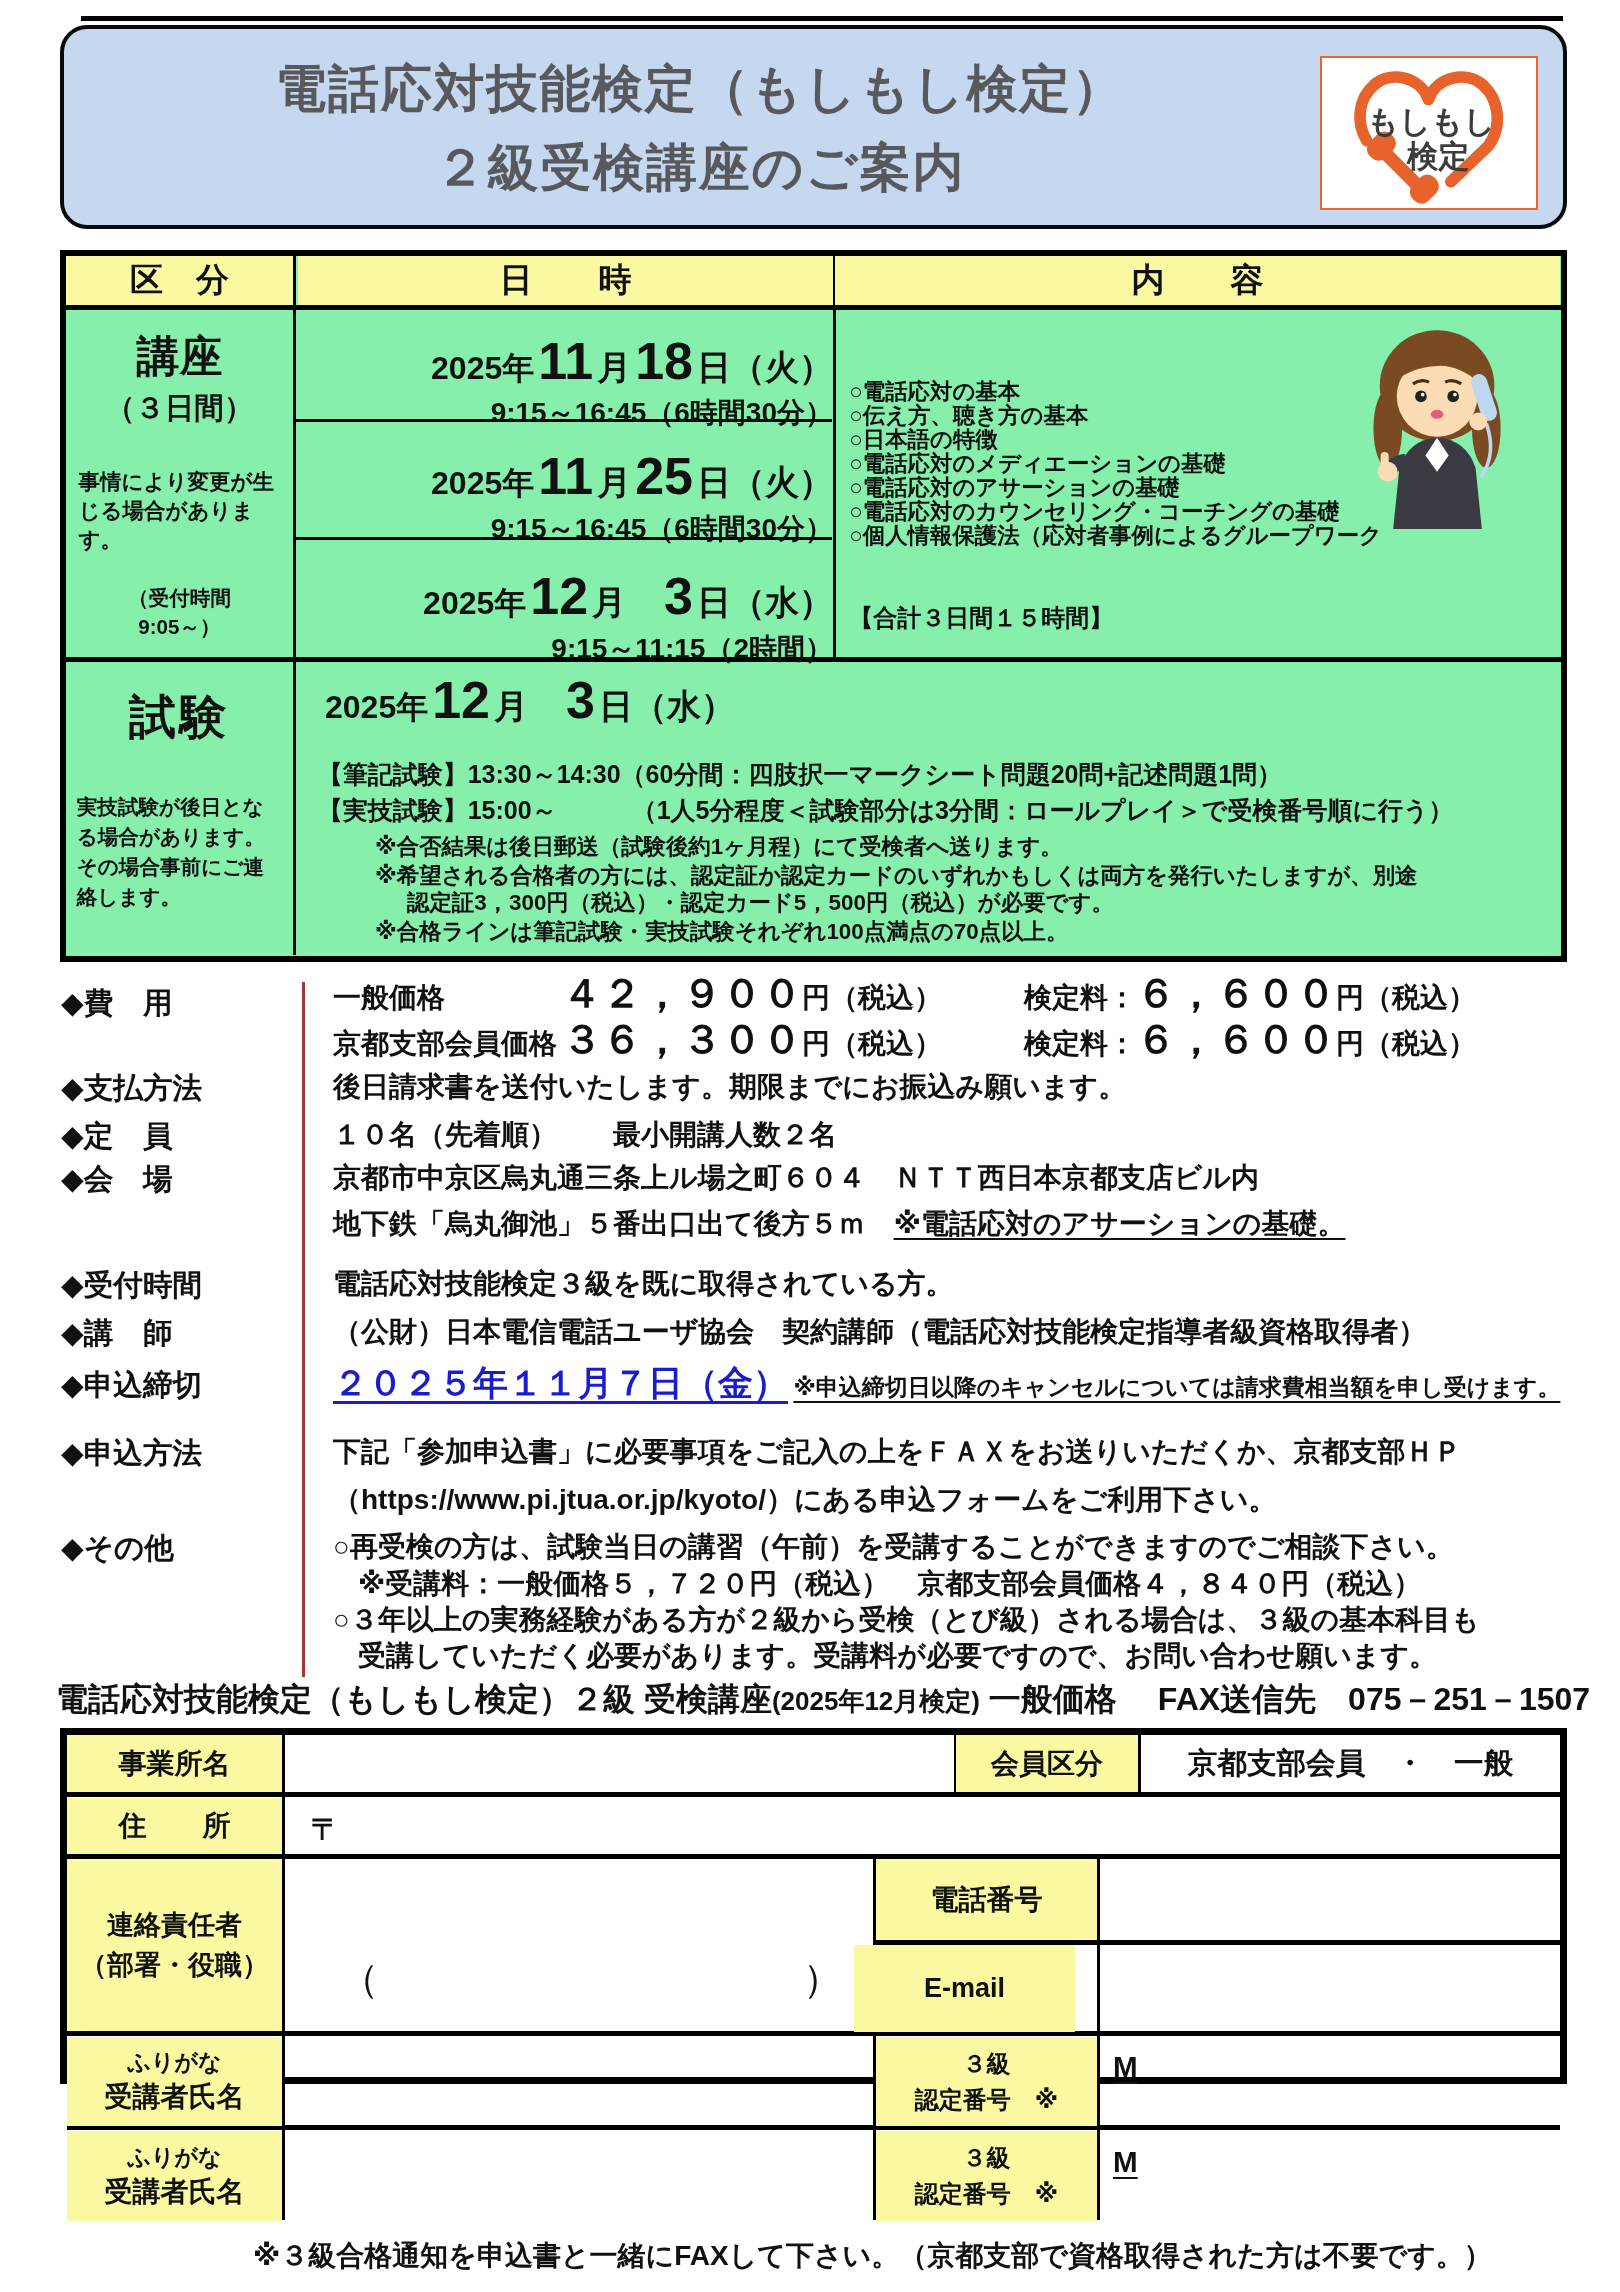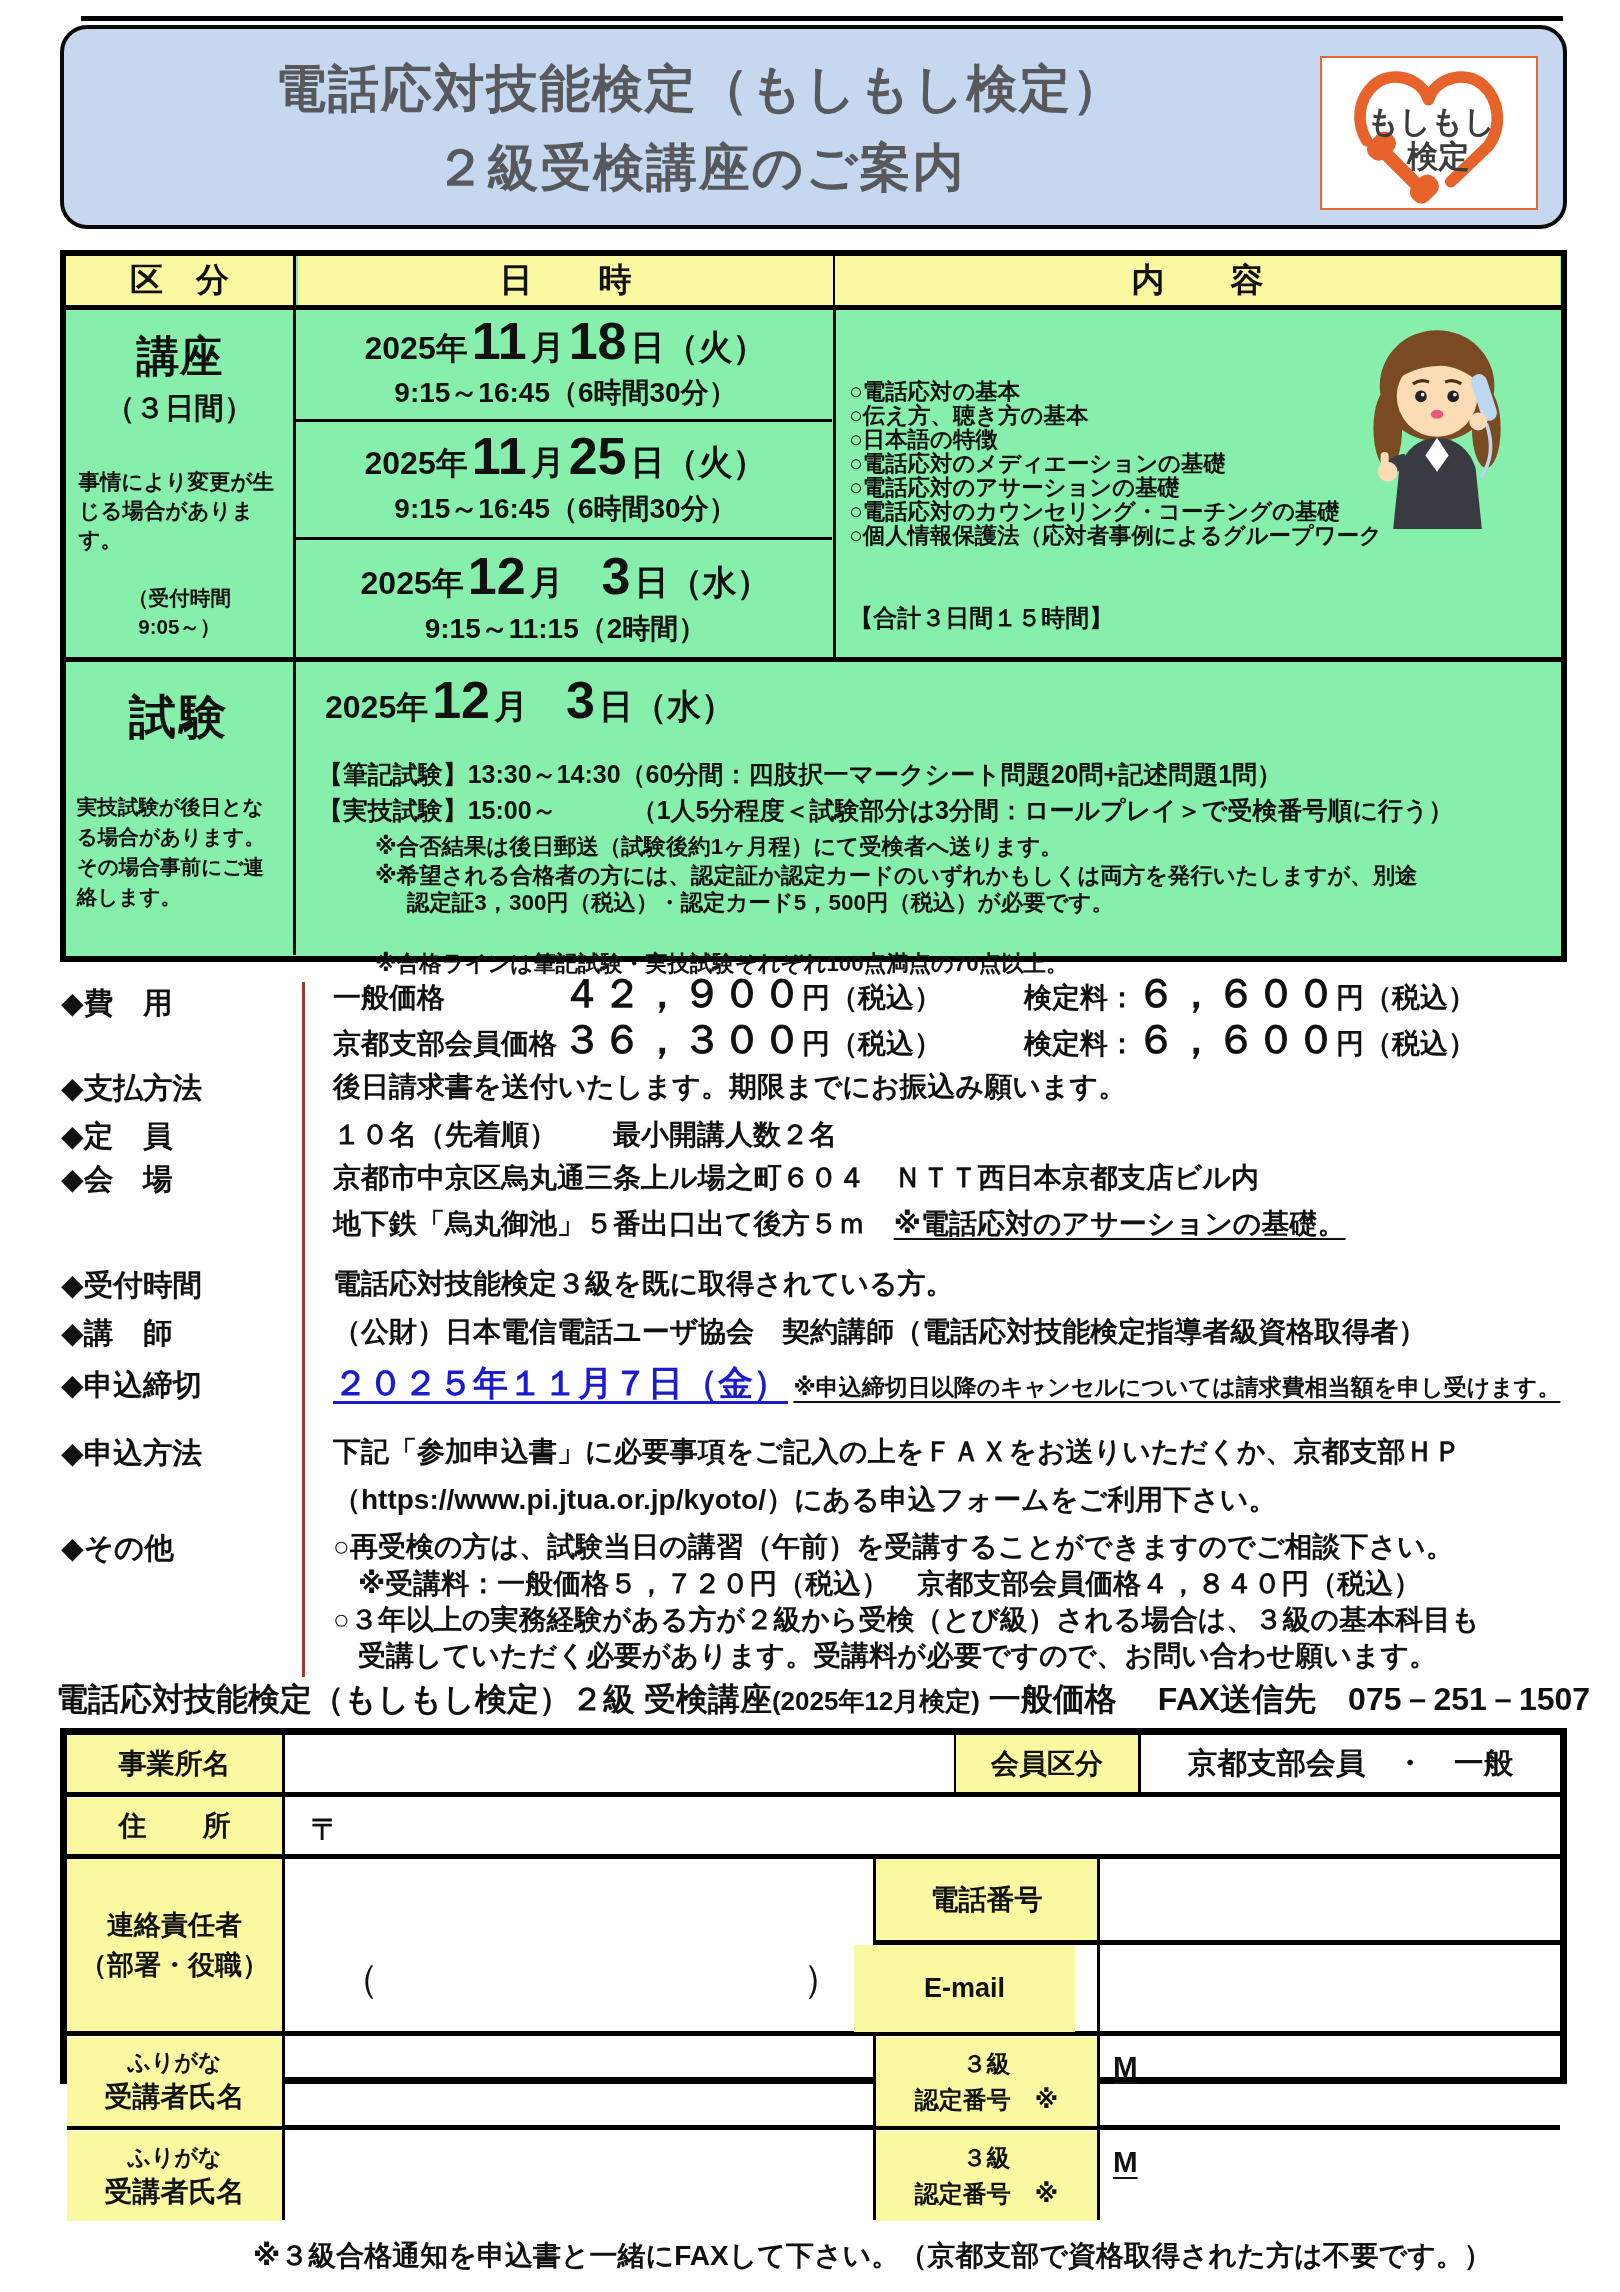--- a/index.html
+++ b/index.html
@@ -29,40 +29,40 @@
   .h4{left:0;top:401px;width:1495px;height:4.5px;}
   .th{background:#FAF8A0;display:flex;align-items:center;justify-content:center;font-size:33px;}
   .hdr-cat{left:0;top:0;width:227px;height:49px;}
   .hdr-dt{left:232px;top:0;width:535px;height:49px;}
   .hdr-ct{left:769px;top:0;width:725px;height:49px;}
   .course-left{left:0;top:54px;width:227px;height:346px;text-align:center;}
   .course-label{font-size:43px;margin-top:18px;}
   .course-days{font-size:29.6px;margin-top:1.8px;}
   .course-note{font-size:21.5px;text-align:left;padding:0 12.5px;margin-top:39px;line-height:1.35;}
   .course-reception{font-size:20.6px;margin-top:29px;line-height:1.4;}
-  .session{left:232px;width:535px;text-align:center;display:flex;flex-direction:column;
-           justify-content:center;position:absolute;}
+  .session{left:232px;width:535px;text-align:right;display:flex;flex-direction:column;
+           justify-content:center;position:absolute;margin-top:20px;}
   .s1{top:54px;height:107px;} .s2{top:167px;height:112px;} .s3{top:286px;height:114px;}
   .yr{font-size:32px;} .big{font-size:52px;line-height:1;} .md{font-size:34px;}
   .session-time{font-size:28px;margin-top:3.6px;}
   .content-cell{left:769px;top:54px;width:725px;height:346px;}
   .content-list{position:absolute;left:14.3px;top:70px;font-size:22.4px;line-height:24px;}
   .content-total{position:absolute;left:14.3px;top:292px;font-size:24px;}
   .operator{position:absolute;left:515px;top:3.6px;width:175px;height:215px;}
   .exam-left{left:0;top:407px;width:227px;height:292px;text-align:center;}
   .exam-label{font-size:47px;margin-top:23px;letter-spacing:3.6px;}
   .exam-note{font-size:20.6px;text-align:left;padding:0 10.7px;margin-top:43px;line-height:1.45;}
   .exam-right{left:232px;top:407px;width:1263px;height:292px;}
   .exam-date{position:absolute;left:27px;top:10.7px;}
   .exam-l1{position:absolute;left:19.7px;top:95px;font-size:25px;}
   .exam-l2{position:absolute;left:19.7px;top:131px;font-size:25px;}
   .exam-n1{position:absolute;left:77px;top:168px;font-size:22.4px;}
   .exam-n2{position:absolute;left:77px;top:197px;font-size:22.4px;}
   .exam-n3{position:absolute;left:109px;top:224px;font-size:22.4px;}
-  .exam-n4{position:absolute;left:77px;top:253px;font-size:22.4px;margin-top:32px;}
+  .exam-n4{position:absolute;left:77px;top:253px;font-size:22.4px;}
 
   
   .red-line{left:302px;top:982px;width:2.7px;height:695px;background:#9C3A34;}
   .dlabel{left:61px;font-size:29.6px;}
   .dcontent{left:333px;font-size:28px;}
   .lab-fee{top:983px;} .fee1{top:973px;} .fee2{top:1019px;}
   .fee-row{display:flex;align-items:baseline;}
   .fee-name{display:inline-block;width:229px;}
   .fee-amt{font-size:40px;line-height:1;}
   .fee-unit{font-size:28px;}

